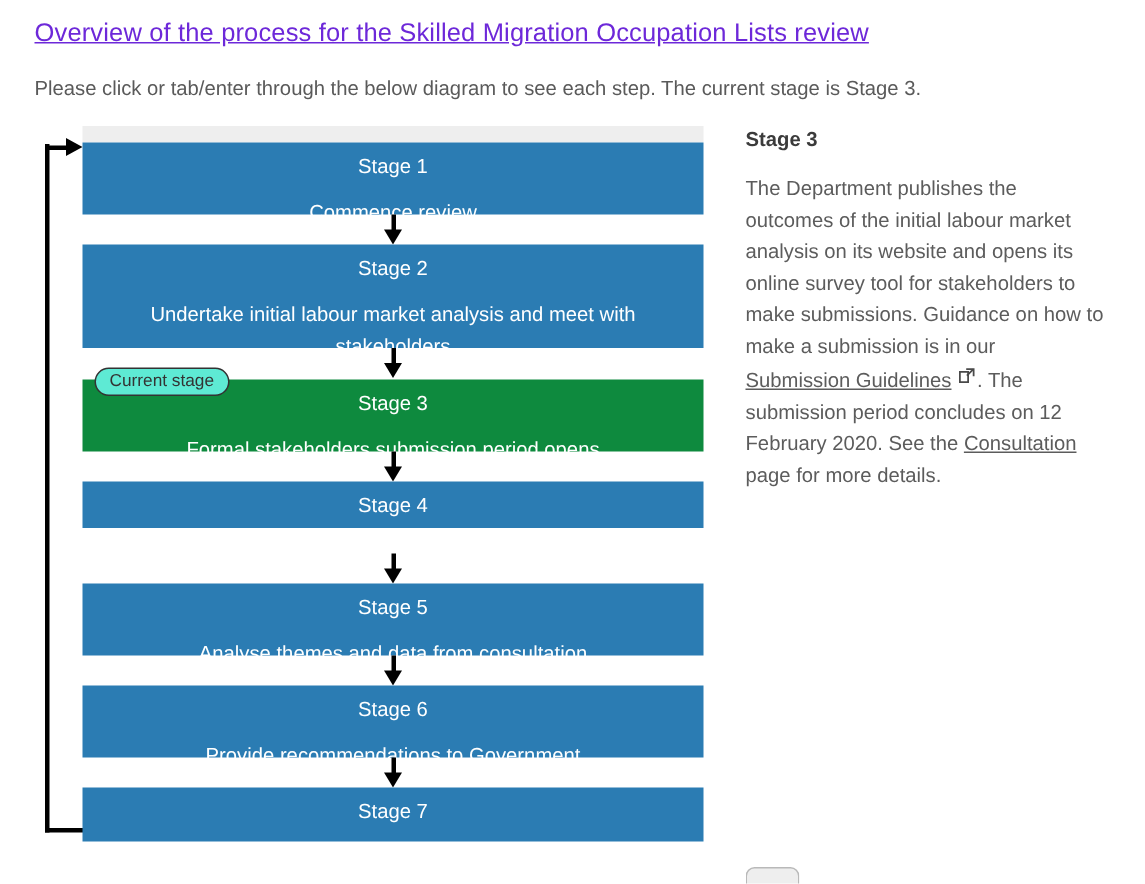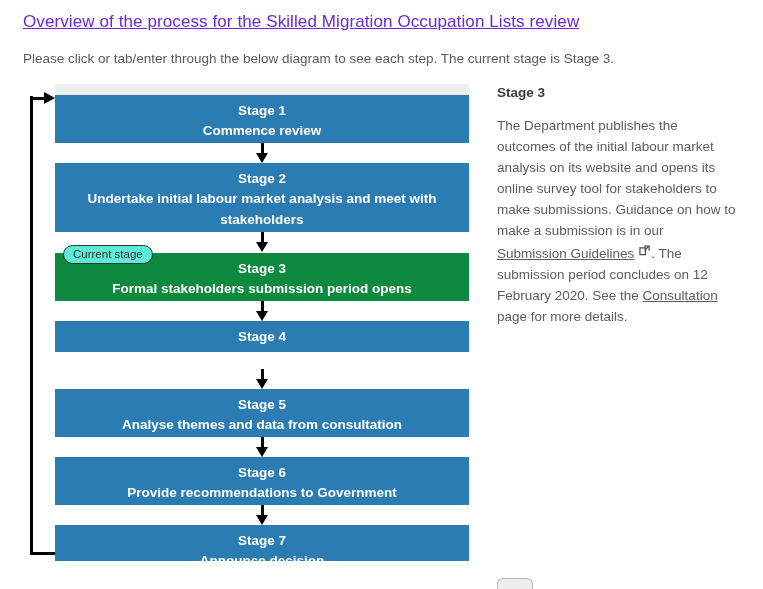--- a/index.html
+++ b/index.html
@@ -57,27 +57,28 @@
     padding: 6px 10px 8px 10px;
     text-align: center;
     color: #ffffff;
     cursor: pointer;
   }
   .stage-box.blue  { background: #2b7cb3; }
   .stage-box.green { background: #0e8a3e; }
 
   .stage-title {
     font-size: 13.5px;
-    font-weight: bold;
+    font-weight: normal;
     line-height: 19px;
   }
   .stage-desc {
     font-size: 13.5px;
-    font-weight: 700;
+    font-weight: 400;
     line-height: 21px;
+    margin-top: 11px;
   }
 
   
   #top-strip {
     position: absolute;
     left: 55px;
     top: 84px;
     width: 414px;
     height: 11px;
     background: #eeeeee;

